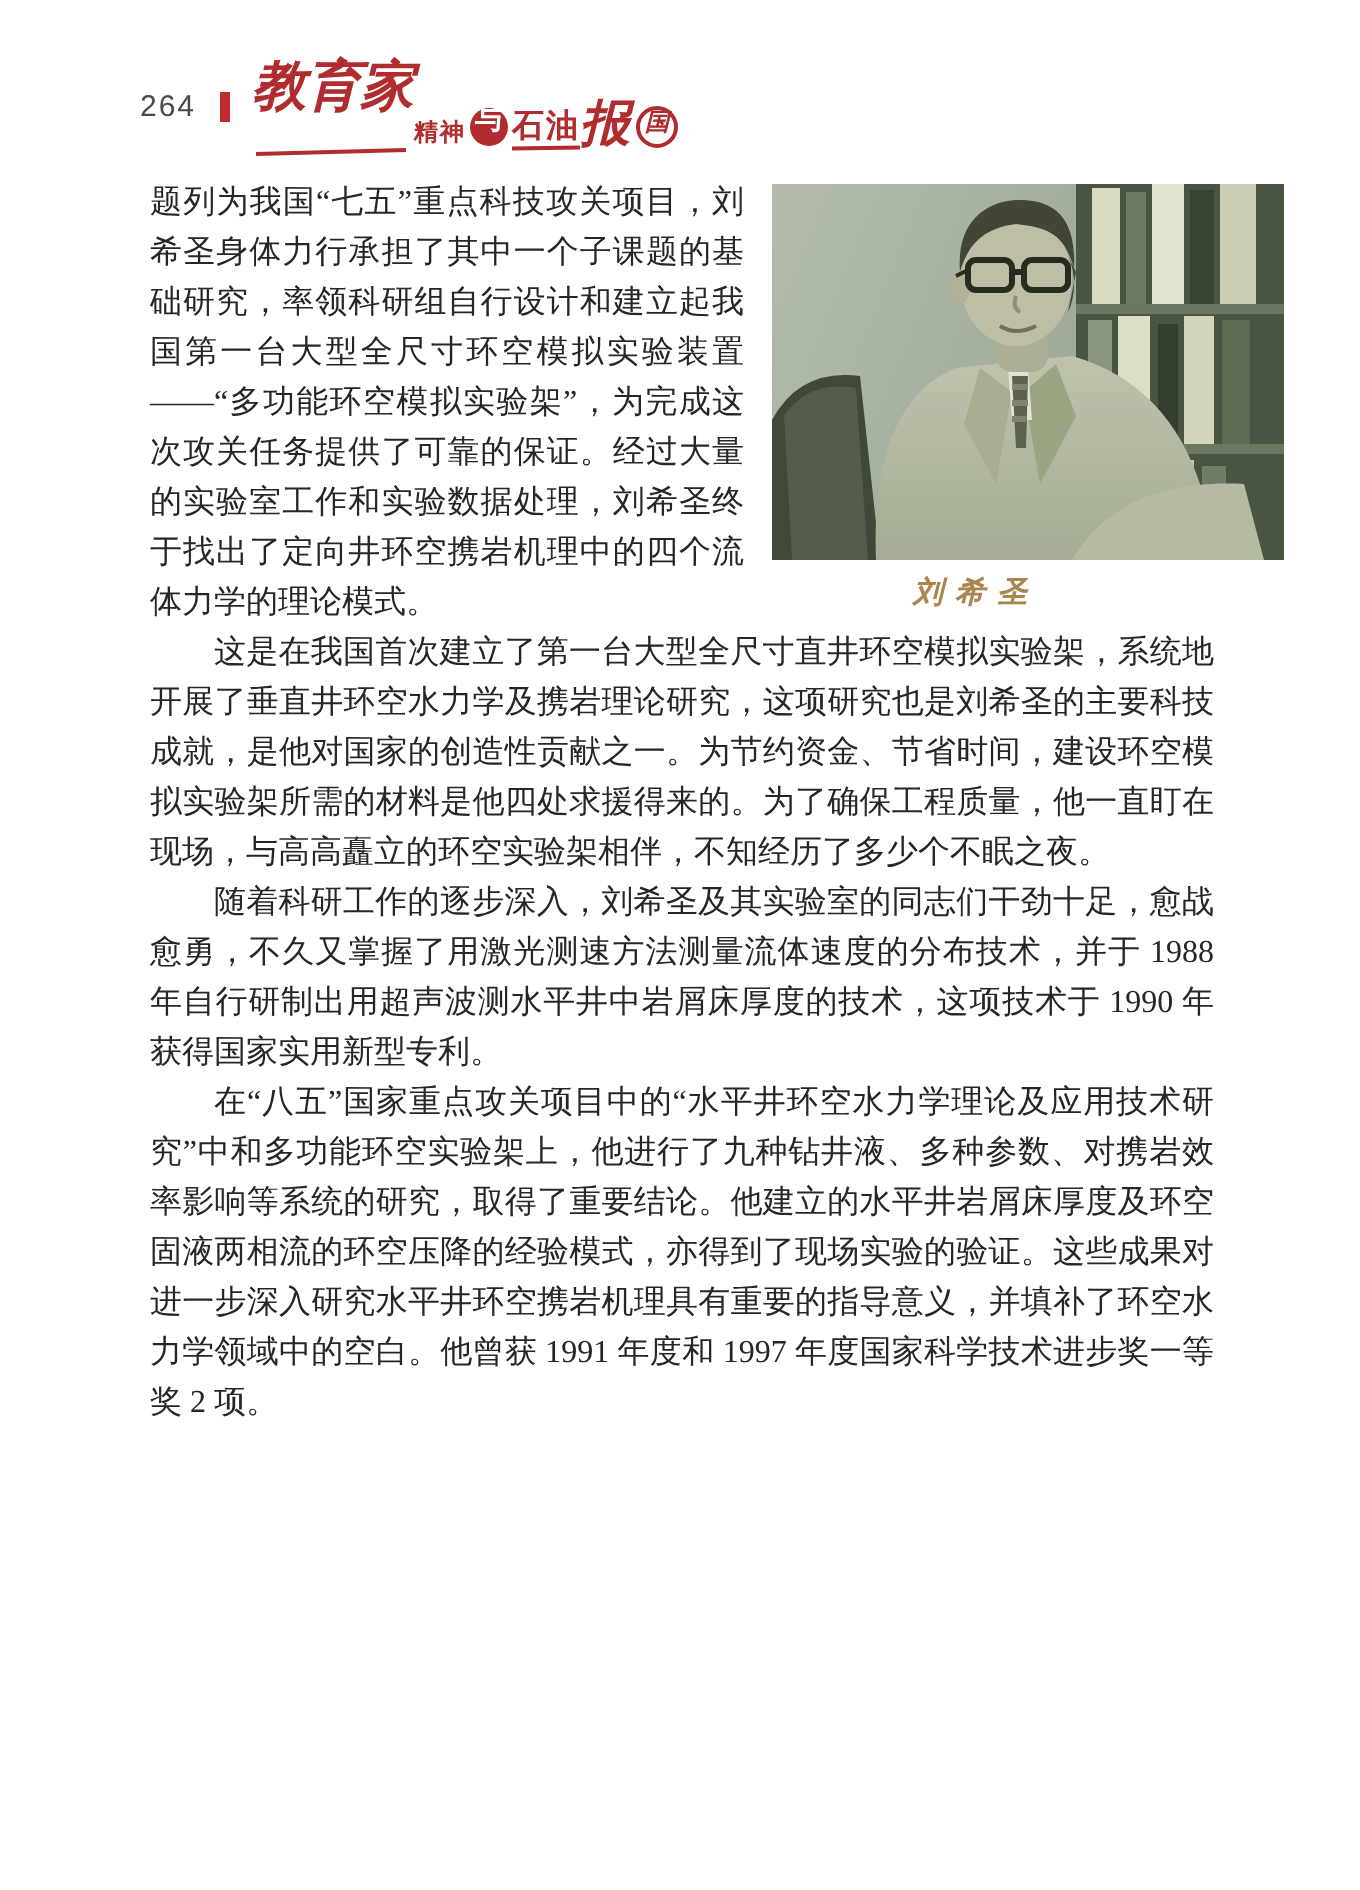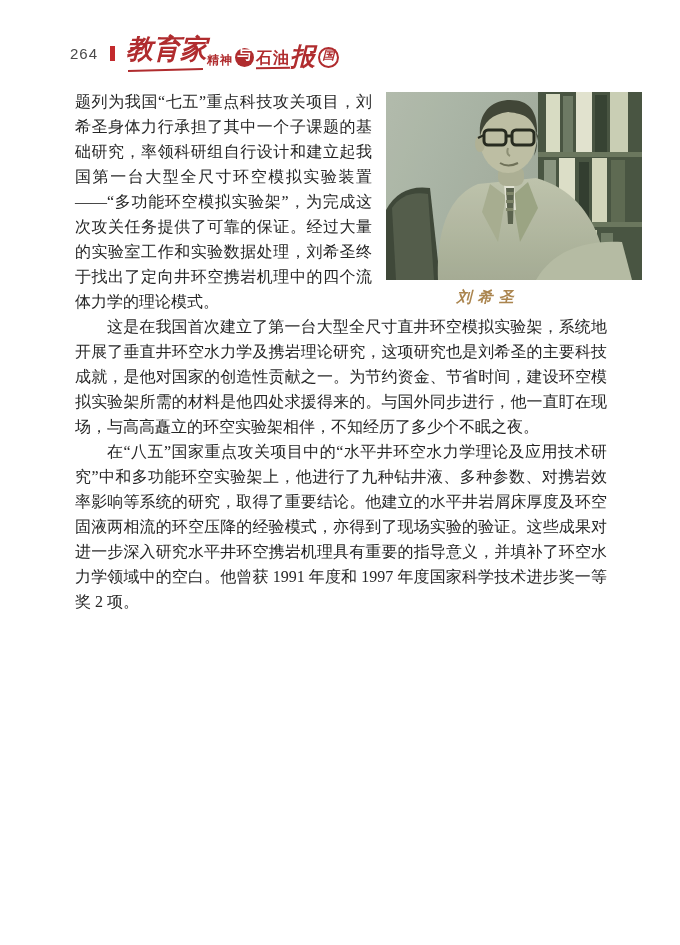--- a/index.html
+++ b/index.html
@@ -15,21 +15,21 @@
     overflow:hidden;
   }
   .page{position:relative;width:680px;height:945px;background:#fff;border-radius:22px;}
 
   
   .page-header{position:absolute;left:70px;top:34px;height:38px;display:flex;align-items:center;}
   .page-num{font-family:"Liberation Sans","DejaVu Sans",sans-serif;font-size:15px;color:var(--pagenum-color);letter-spacing:1px;}
   .red-bar{width:5px;height:15px;background:#c32a2d;margin:0 11px 0 12px;}
   .logo{display:flex;align-items:flex-end;color:var(--accent-red);font-weight:bold;white-space:nowrap;}
   .logo .seg{line-height:1;}
-  .seg-big1{font-size:27px;font-style:italic;position:relative;padding-bottom:8px;}
+  .seg-big1{font-size:27px;font-style:italic;position:relative;padding-bottom:20px;}
   .seg-big1::after{content:"";position:absolute;left:2px;bottom:0;width:92%;height:2px;background:var(--accent-red);transform:rotate(-1.5deg);}
   .seg-small{font-size:12px;padding-bottom:5px;letter-spacing:1px;}
   .seg-circle-solid{width:19px;height:19px;border-radius:50%;background:var(--accent-red);color:#fff;font-size:14px;line-height:19px;text-align:center;margin:0 2px 4px 2px;font-style:normal;}
   .seg-under{font-size:16px;position:relative;padding-bottom:5px;letter-spacing:1px;margin-top:12px;}
   .seg-under::after{content:"";position:absolute;left:0;bottom:2px;width:100%;height:2px;background:var(--accent-red);transform:rotate(-1deg);}
   .seg-big2{font-size:25px;font-style:italic;padding-bottom:2px;}
   .seg-circle-outline{width:17px;height:17px;border-radius:50%;border:2px solid var(--accent-red);font-size:12px;line-height:17px;text-align:center;margin:0 0 3px 3px;font-style:italic;}
 
   
   .article{
@@ -133,17 +133,18 @@
 
         <path d="M122,56 Q120,62 124,64" fill="none" stroke="#8f9075" stroke-width="2"></path>
         <path d="M114,71 Q122,76 132,71" fill="none" stroke="#6f7057" stroke-width="2"></path>
 
         <rect x="0" y="0" width="256" height="188" fill="#7d8a78" opacity="0.06"></rect>
       </svg>
       <figcaption class="photo-caption">刘希圣</figcaption>
     </figure>
 
     <p class="para">题列为我国“七五”重点科技攻关项目，刘希圣身体力行承担了其中一个子课题的基础研究，率领科研组自行设计和建立起我国第一台大型全尺寸环空模拟实验装置——“多功能环空模拟实验架”，为完成这次攻关任务提供了可靠的保证。经过大量的实验室工作和实验数据处理，刘希圣终于找出了定向井环空携岩机理中的四个流体力学的理论模式。</p>
-    <p class="para indent">这是在我国首次建立了第一台大型全尺寸直井环空模拟实验架，系统地开展了垂直井环空水力学及携岩理论研究，这项研究也是刘希圣的主要科技成就，是他对国家的创造性贡献之一。为节约资金、节省时间，建设环空模拟实验架所需的材料是他四处求援得来的。与国外同步进行，他一直盯在现场，与高高矗立的环空实验架相伴，不知经历了多少个不眠之夜。</p>
+    <p class="para indent">这是在我国首次建立了第一台大型全尺寸直井环空模拟实验架，系统地开展了垂直井环空水力学及携岩理论研究，这项研究也是刘希圣的主要科技成就，是他对国家的创造性贡献之一。为节约资金、节省时间，建设环空模拟实验架所需的材料是他四处求援得来的。为了确保工程质量，他一直盯在现场，与高高矗立的环空实验架相伴，不知经历了多少个不眠之夜。</p>
+    <p class="para indent">随着科研工作的逐步深入，刘希圣及其实验室的同志们干劲十足，愈战愈勇，不久又掌握了用激光测速方法测量流体速度的分布技术，并于 1988 年自行研制出用超声波测水平井中岩屑床厚度的技术，这项技术于 1990 年获得国家实用新型专利。</p>
     <p class="para indent">在“八五”国家重点攻关项目中的“水平井环空水力学理论及应用技术研究”中和多功能环空实验架上，他进行了九种钻井液、多种参数、对携岩效率影响等系统的研究，取得了重要结论。他建立的水平井岩屑床厚度及环空固液两相流的环空压降的经验模式，亦得到了现场实验的验证。这些成果对进一步深入研究水平井环空携岩机理具有重要的指导意义，并填补了环空水力学领域中的空白。他曾获 1991 年度和 1997 年度国家科学技术进步奖一等奖 2 项。</p>
 
   </main>
 </div>
 
 </body></html>

